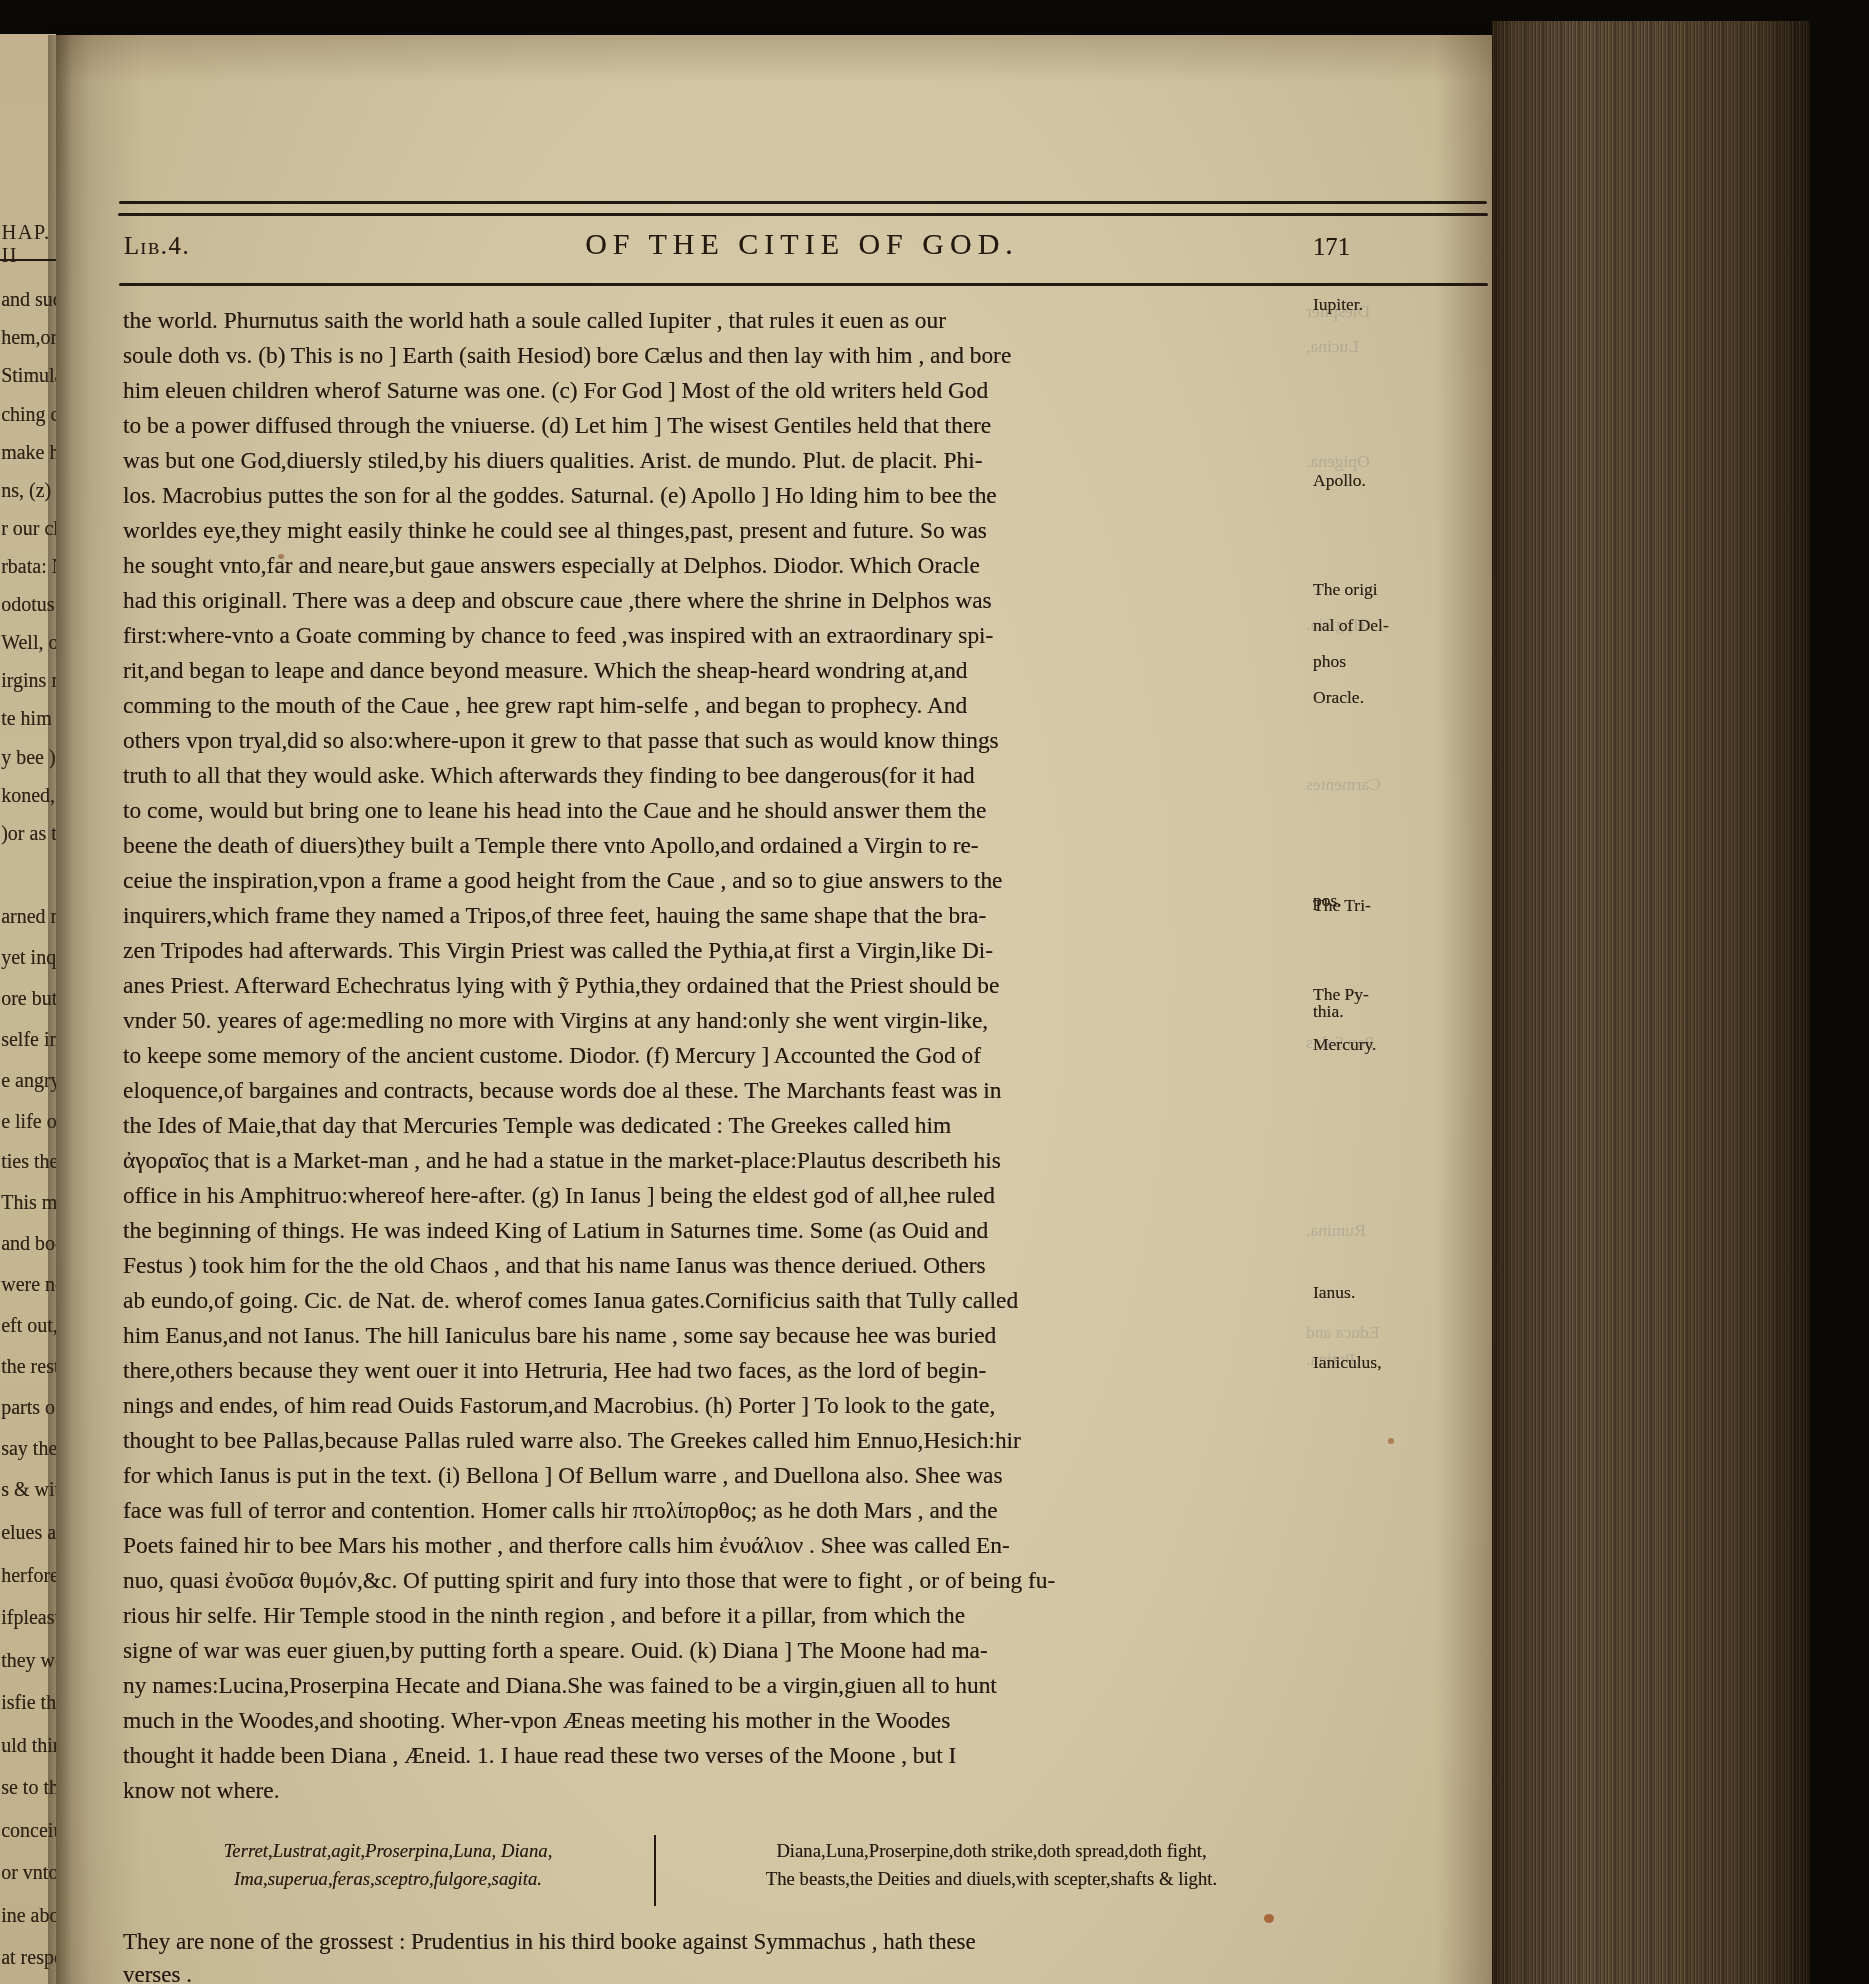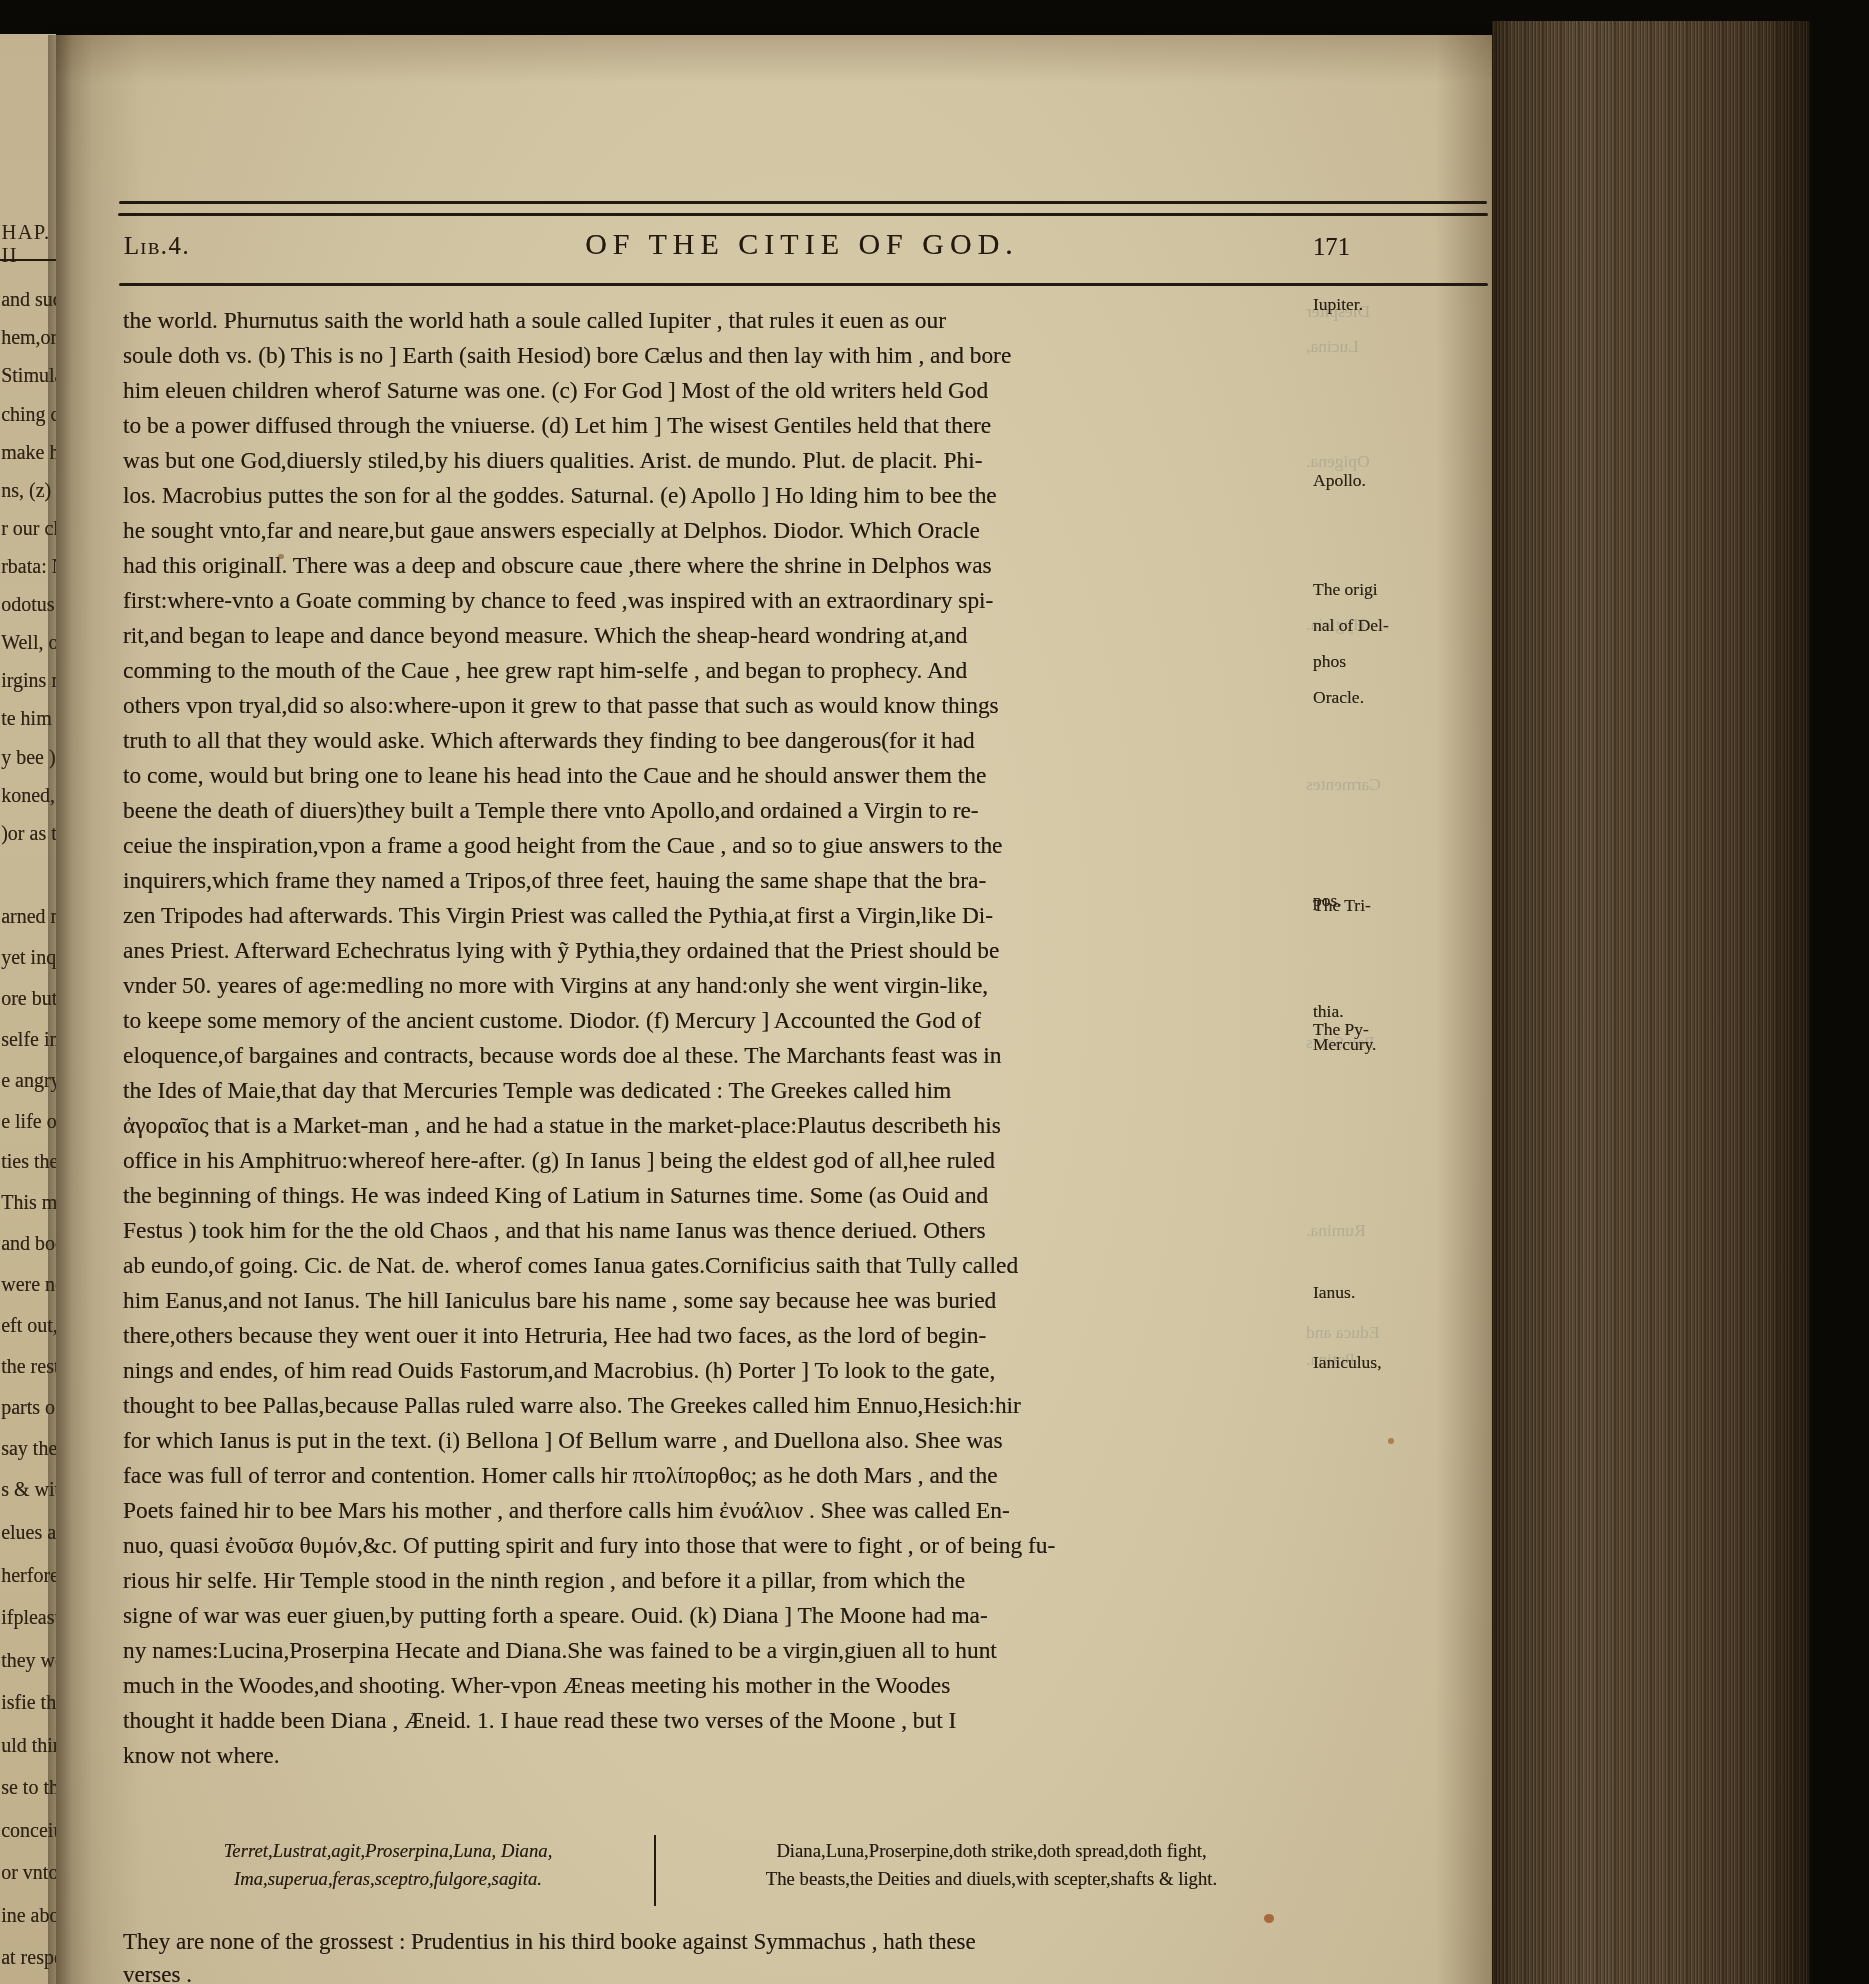--- a/index.html
+++ b/index.html
@@ -141,20 +141,21 @@
   <div class="title ink">OF THE CITIE OF GOD.</div>
   <div class="pageno ink">171</div>
 
   <div class="body-block ink">
       <div class="bline">the world. Phurnutus saith the world hath a soule called Iupiter , that rules it euen as our</div>
       <div class="bline">soule doth vs. (b) This is no ] Earth (saith Hesiod) bore Cælus and then lay with him , and bore</div>
       <div class="bline">him eleuen children wherof Saturne was one. (c) For God ] Most of the old writers held God</div>
       <div class="bline">to be a power diffused through the vniuerse. (d) Let him ] The wisest Gentiles held that there</div>
       <div class="bline">was but one God,diuersly stiled,by his diuers qualities. Arist. de mundo. Plut. de placit. Phi-</div>
       <div class="bline">los. Macrobius puttes the son for al the goddes. Saturnal. (e) Apollo ] Ho lding him to bee the</div>
+      <div class="bline">worldes eye,they might easily thinke he could see al thinges,past, present and future. So was</div>
       <div class="bline">he sought vnto,far and neare,but gaue answers especially at Delphos. Diodor. Which Oracle</div>
       <div class="bline">had this originall. There was a deep and obscure caue ,there where the shrine in Delphos was</div>
       <div class="bline">first:where-vnto a Goate comming by chance to feed ,was inspired with an extraordinary spi-</div>
       <div class="bline">rit,and began to leape and dance beyond measure. Which the sheap-heard wondring at,and</div>
       <div class="bline">comming to the mouth of the Caue , hee grew rapt him-selfe , and began to prophecy. And</div>
       <div class="bline">others vpon tryal,did so also:where-upon it grew to that passe that such as would know things</div>
       <div class="bline">truth to all that they would aske. Which afterwards they finding to bee dangerous(for it had</div>
       <div class="bline">to come, would but bring one to leane his head into the Caue and he should answer them the</div>
       <div class="bline">beene the death of diuers)they built a Temple there vnto Apollo,and ordained a Virgin to re-</div>
       <div class="bline">ceiue the inspiration,vpon a frame a good height from the Caue , and so to giue answers to the</div>
@@ -188,21 +189,21 @@
 
   <div class="margin-col">
       <div class="mnote" style="position: absolute; top: 295px;">Iupiter.</div>
       <div class="mnote" style="position: absolute; top: 471px;">Apollo.</div>
       <div class="mnote" style="position: absolute; top: 580px;">The origi</div>
       <div class="mnote" style="position: absolute; top: 616px;">nal of Del-</div>
       <div class="mnote" style="position: absolute; top: 652px;">phos</div>
       <div class="mnote" style="position: absolute; top: 688px;">Oracle.</div>
       <div class="mnote" style="position: absolute; top: 896px;">The Tri-</div>
       <div class="mnote" style="position: absolute; top: 891px;">pos.</div>
-      <div class="mnote" style="position: absolute; top: 1020px; text-align: right;">The Py-</div>
+      <div class="mnote" style="position: absolute; top: 985px; text-align: right;">The Py-</div>
       <div class="mnote" style="position: absolute; top: 1002px;">thia.</div>
       <div class="mnote" style="position: absolute; top: 1035px;">Mercury.</div>
       <div class="mnote" style="position: absolute; top: 1283px;">Ianus.</div>
       <div class="mnote" style="position: absolute; top: 1353px;">Ianiculus,</div>
     </div>
 
   <div class="ghost-col">
       <div class="gnote" style="position: absolute; top: 301px;">Diespiter</div>
       <div class="gnote" style="position: absolute; top: 336px;">Lucina,</div>
       <div class="gnote" style="position: absolute; top: 451px;">Opigena.</div>

